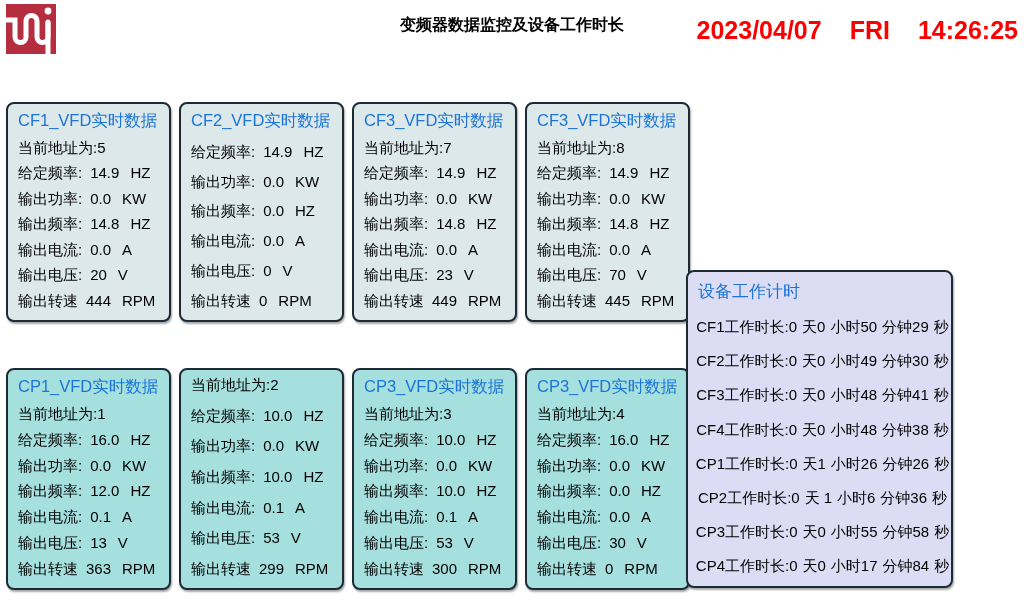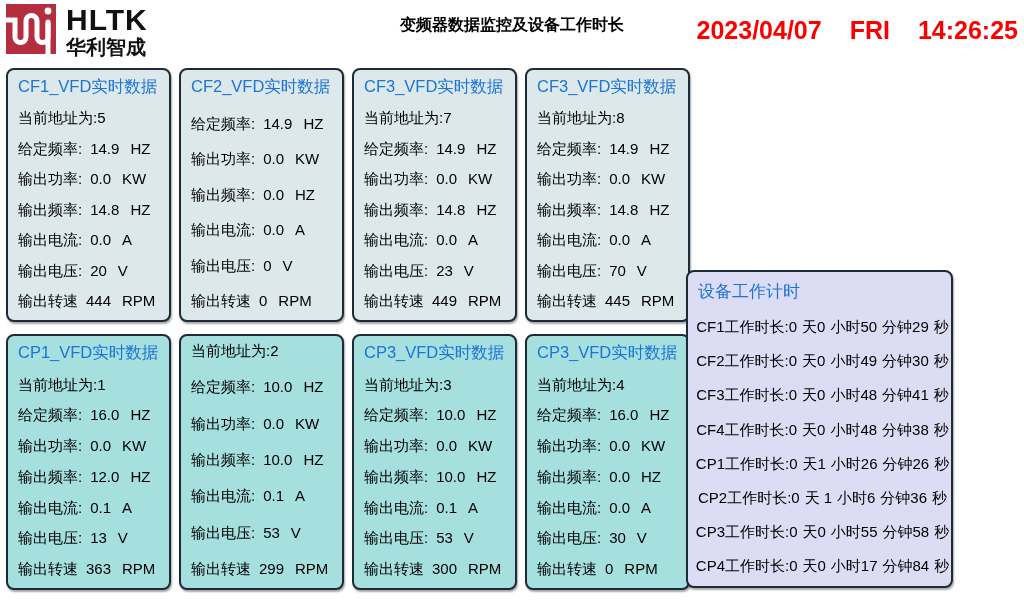--- a/index.html
+++ b/index.html
@@ -33,20 +33,21 @@
     display:grid;
     grid-template-columns:repeat(4,165px);
     grid-template-rows:254px 256px;
     column-gap:8px; row-gap:12px;
   }
   .vfd-panel {
     border:2px solid #1c2b36; border-radius:8px;
     padding:6px 9px 9px 10px;
     display:flex; flex-direction:column; justify-content:space-between;
     box-shadow:1px 2px 2px rgba(0,0,0,0.35);
+    margin-top:34px;
   }
   .cf { background:#dce8ea; }
   .cp { background:#a5dfde; }
   .panel-title { color:#1b74d8; font-size:16.5px; }
   .panel-row { font-size:15px; display:flex; align-items:baseline; white-space:nowrap; }
   .panel-row .val  { margin-left:8px; }
   .panel-row .unit { margin-left:11px; }
 
   
   .timer-panel {
@@ -72,24 +73,20 @@
 <div class="header">
   <div class="logo-box">
     <svg class="logo-mark" viewBox="0 0 50 50">
       <rect width="50" height="50" fill="#b52e3f"></rect>
       <g stroke="#ffffff" stroke-width="5" fill="none" stroke-linecap="round">
         <path d="M0 16 H9 V33 a5.5 5.5 0 0 0 11 0 V17 a5.5 5.5 0 0 1 11 0 V33 a5.5 5.5 0 0 0 11 0 V18"></path>
         <path d="M42 18 V50" stroke-linecap="butt"></path>
       </g>
       <circle cx="42" cy="7" r="3.4" fill="#ffffff"></circle>
     </svg>
-    <div class="logo-text">
-      <span class="logo-abbr">HLTK</span>
-      <span class="logo-company">华利智成</span>
-    </div>
   </div>
   <div class="page-title">变频器数据监控及设备工作时长</div>
   <div class="datetime">
     <span>2023/04/07</span>
     <span>FRI</span>
     <span>14:26:25</span>
   </div>
 </div>
 
 <div class="vfd-grid">

